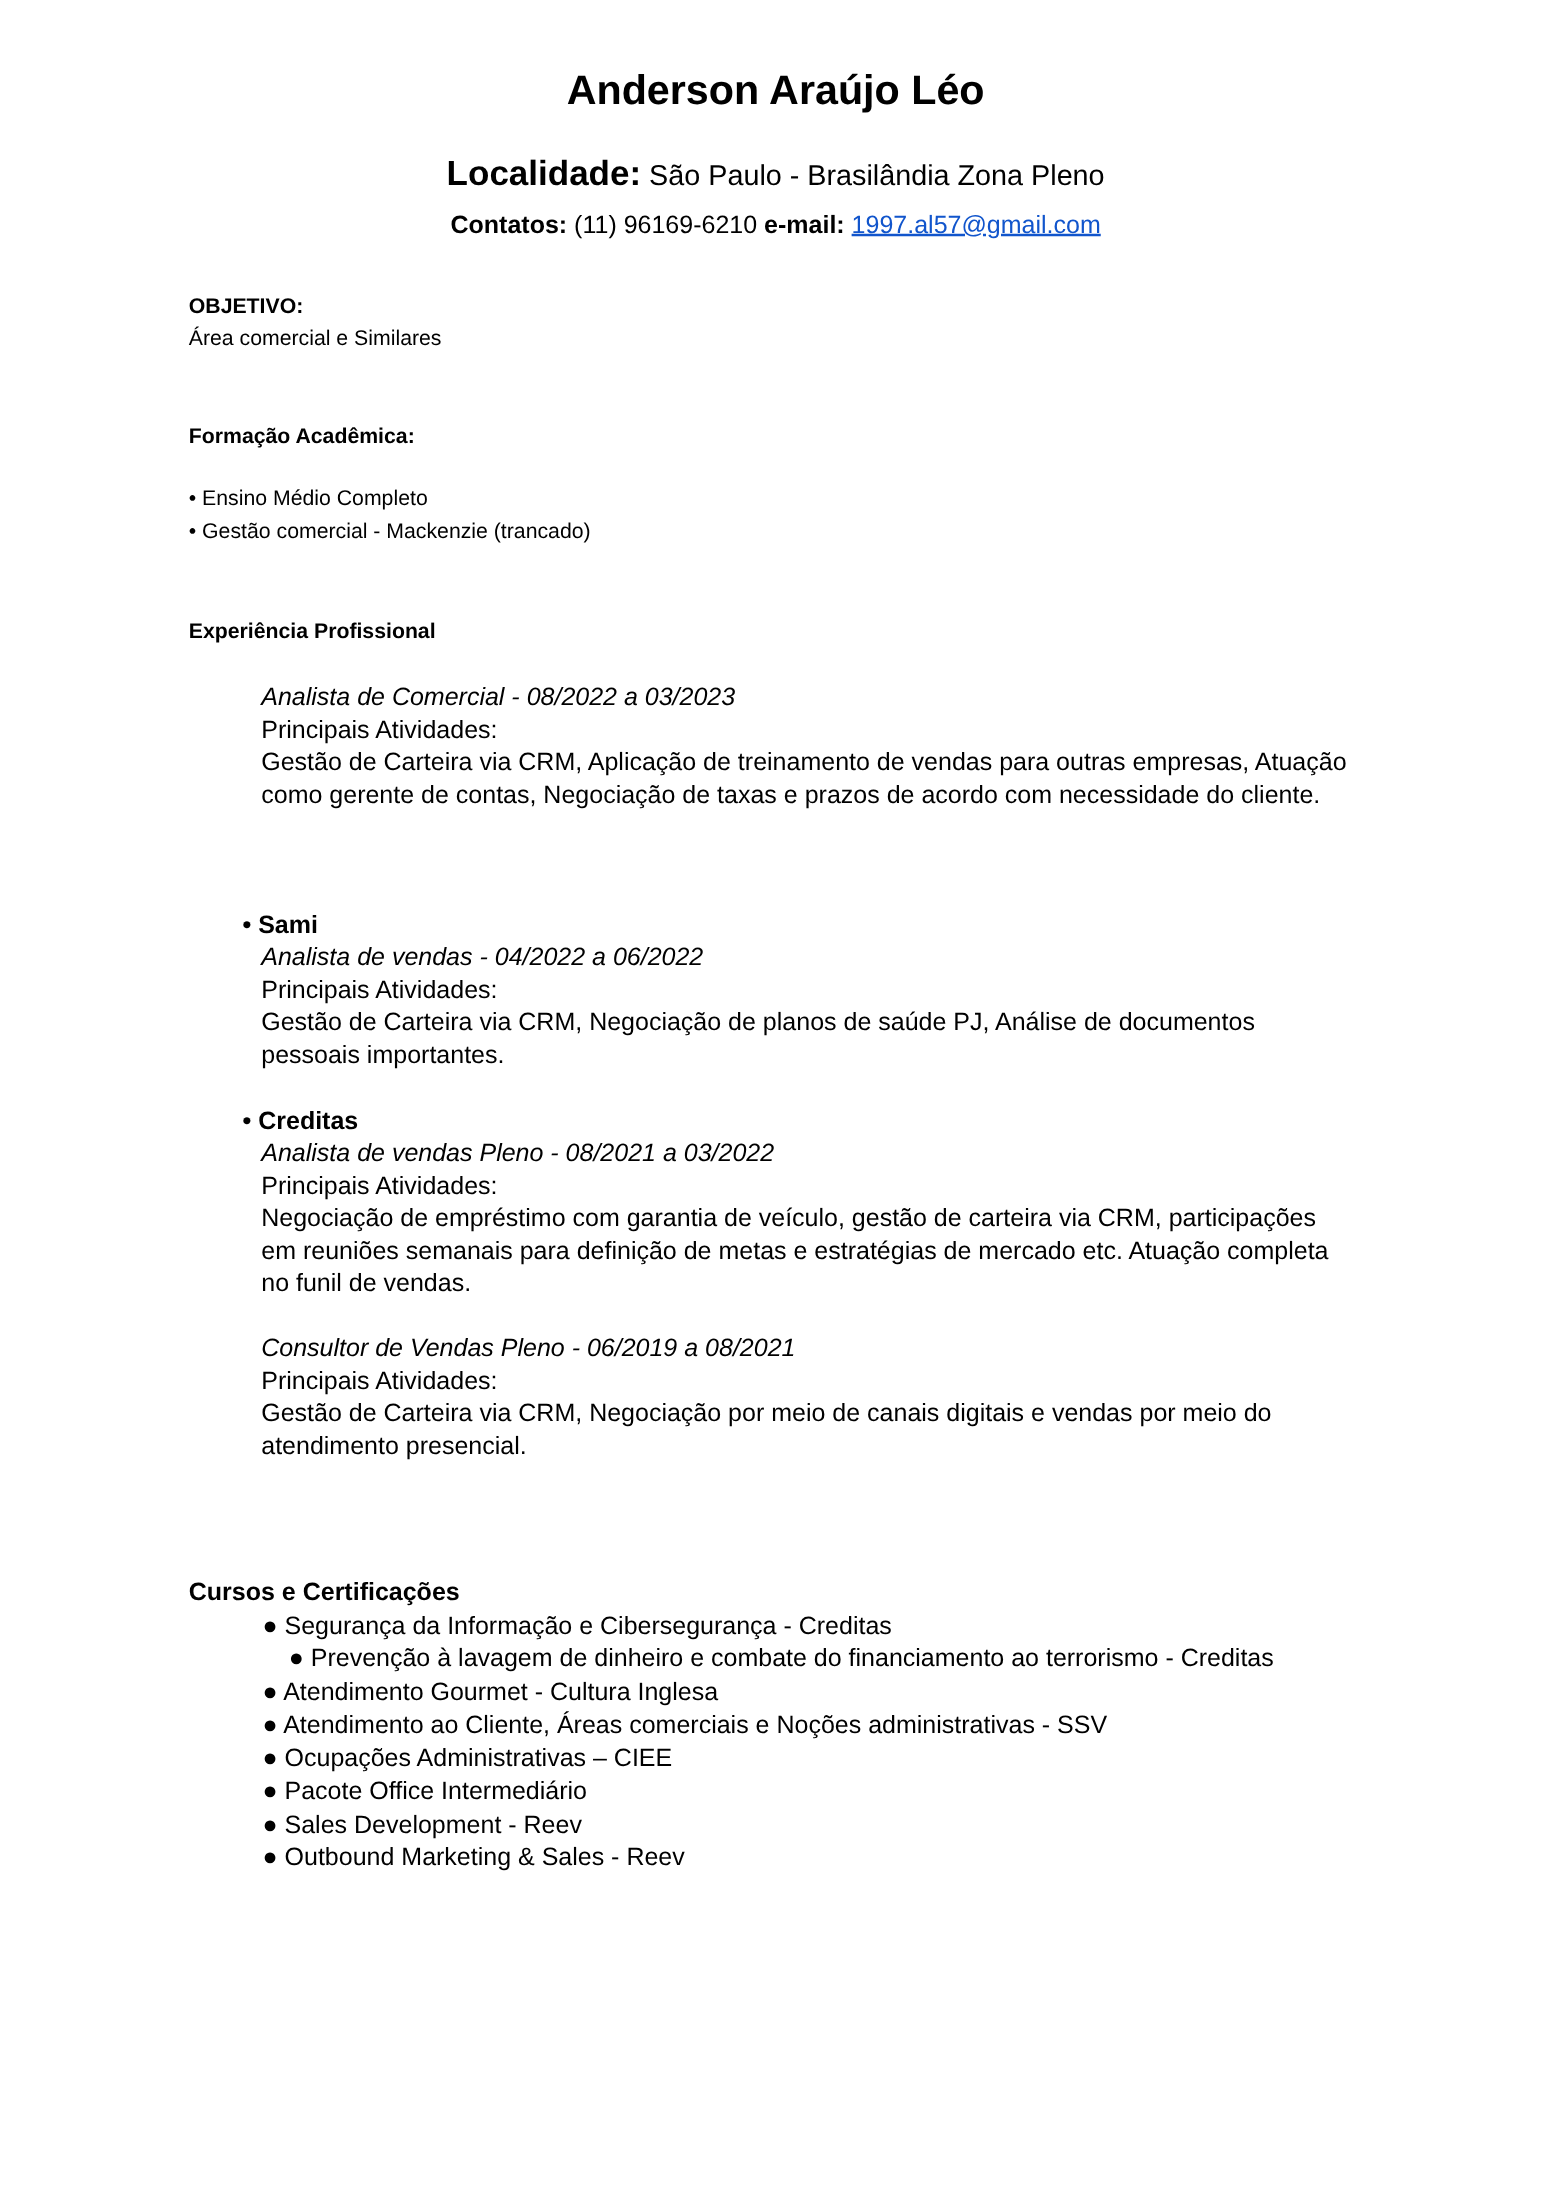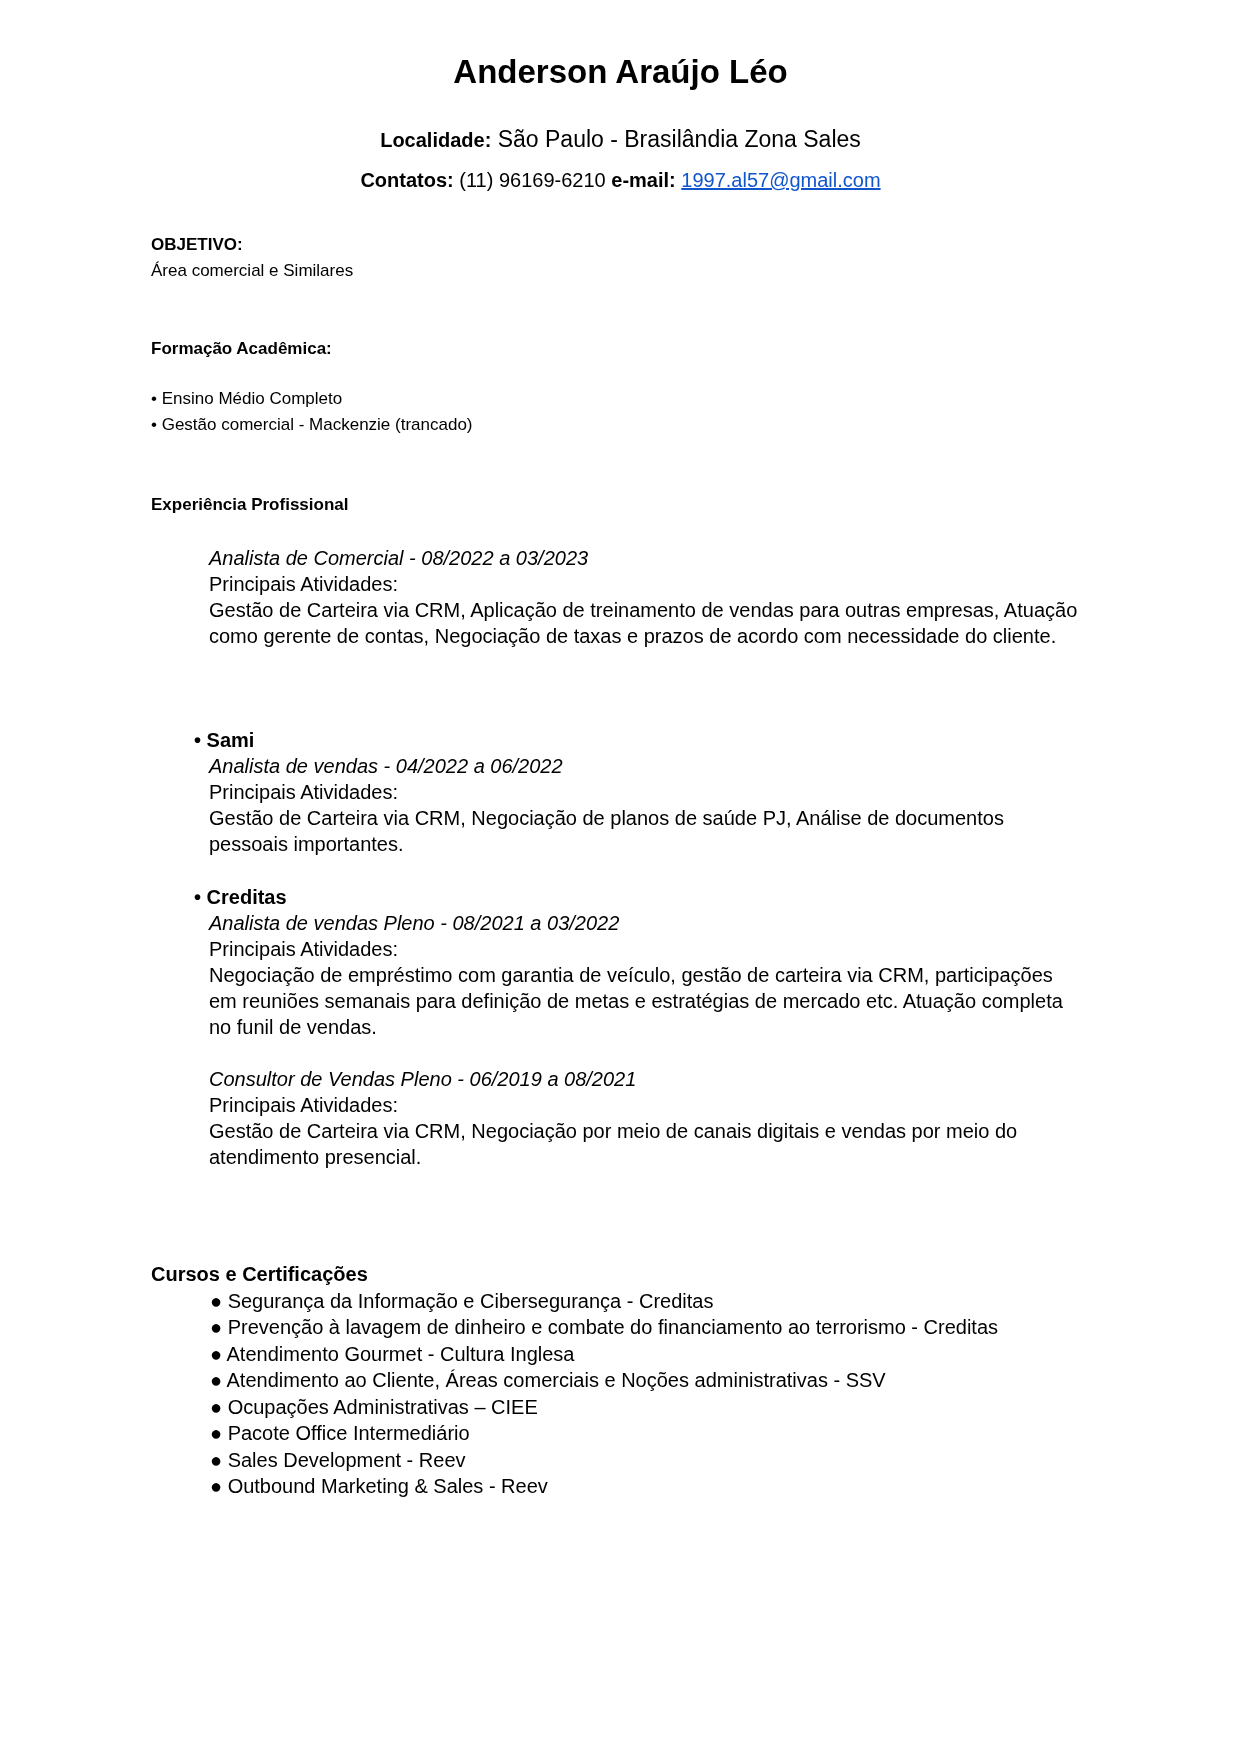--- a/index.html
+++ b/index.html
@@ -12,21 +12,21 @@
     }
     .page { position: absolute; left: 0; top: 0; width: 1241px; height: 1755px; }
     .name {
       position: absolute; left: 0; width: 1241px; top: 44px;
       text-align: center; font-weight: bold; font-size: 33px; line-height: 56px;
     }
     .loc {
       position: absolute; left: 0; width: 1241px; top: 124px;
       text-align: center; font-size: 23px; line-height: 30px;
     }
-    .loc b { font-size: 20px; }
+    .loc b { font-size: 28px; }
     .contact {
       position: absolute; left: 0; width: 1241px; top: 166px;
       text-align: center; font-size: 20px; line-height: 28px;
     }
     .email { color: #1155cc; text-decoration: underline; }
     .block { position: absolute; left: 151px; font-size: 17px; line-height: 26px; }
     .h { font-weight: bold; }
     .exp {
       position: absolute; left: 194px; width: 920px;
       font-size: 20px; line-height: 26px;
@@ -39,21 +39,21 @@
     .courses li { padding-left: 0; }
   </style>
 </head>
 <body>
 
 <div class="page" data-name="resume-page">
 
   <div class="name" data-name="candidate-name">Anderson Araújo Léo</div>
 
   <div class="loc" data-name="location-line">
-    <b data-name="location-label">Localidade:</b><span data-name="location-value"> São Paulo - Brasilândia Zona Sales</span>
+    <b data-name="location-label">Localidade:</b><span data-name="location-value"> São Paulo - Brasilândia Zona Pleno</span>
   </div>
 
   <div class="contact" data-name="contact-line">
     <b data-name="contacts-label">Contatos:</b><span data-name="phone-number"> (11) 96169-6210 </span><b data-name="email-label">e-mail:</b> <a class="email" data-name="email-link">1997.al57@gmail.com</a>
   </div>
 
   <div class="block" style="top:232px;" data-name="objective-section">
     <div class="h" data-name="objective-heading">OBJETIVO:</div>
     <div data-name="objective-text">Área comercial e Similares</div>
   </div>
@@ -90,21 +90,21 @@
   <div class="exp" style="top:1066px;" data-name="job-entry">
     <div class="sub role" data-name="job-role">Consultor de Vendas Pleno - 06/2019 a 08/2021</div>
     <div class="sub" data-name="job-activities-label">Principais Atividades:</div>
     <div class="sub" style="width:880px;" data-name="job-description">Gestão de Carteira via CRM, Negociação por meio de canais digitais e vendas por meio do atendimento presencial.</div>
   </div>
 
   <div class="courses" data-name="courses-section">
     <div class="h" data-name="courses-heading">Cursos e Certificações</div>
     <ul data-name="courses-list">
       <li data-name="course-item">● Segurança da Informação e Cibersegurança - Creditas</li>
-      <li data-name="course-item" style="width:830px;">● Prevenção à lavagem de dinheiro e combate do financiamento ao terrorismo - Creditas</li>
+      <li data-name="course-item" style="width:830px;text-align:center;">● Prevenção à lavagem de dinheiro e combate do financiamento ao terrorismo - Creditas</li>
       <li data-name="course-item">● Atendimento Gourmet - Cultura Inglesa</li>
       <li data-name="course-item">● Atendimento ao Cliente, Áreas comerciais e Noções administrativas - SSV</li>
       <li data-name="course-item">● Ocupações Administrativas – CIEE</li>
       <li data-name="course-item">● Pacote Office Intermediário</li>
       <li data-name="course-item">● Sales Development - Reev</li>
       <li data-name="course-item">● Outbound Marketing &amp; Sales - Reev</li>
     </ul>
   </div>
 
 </div>

